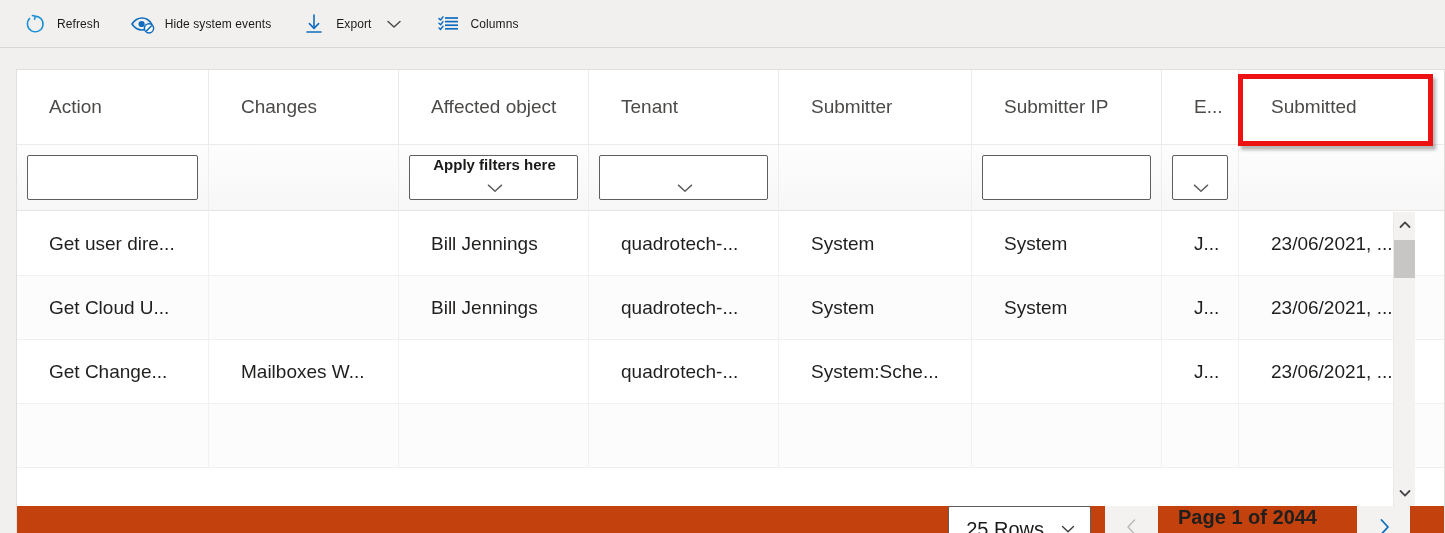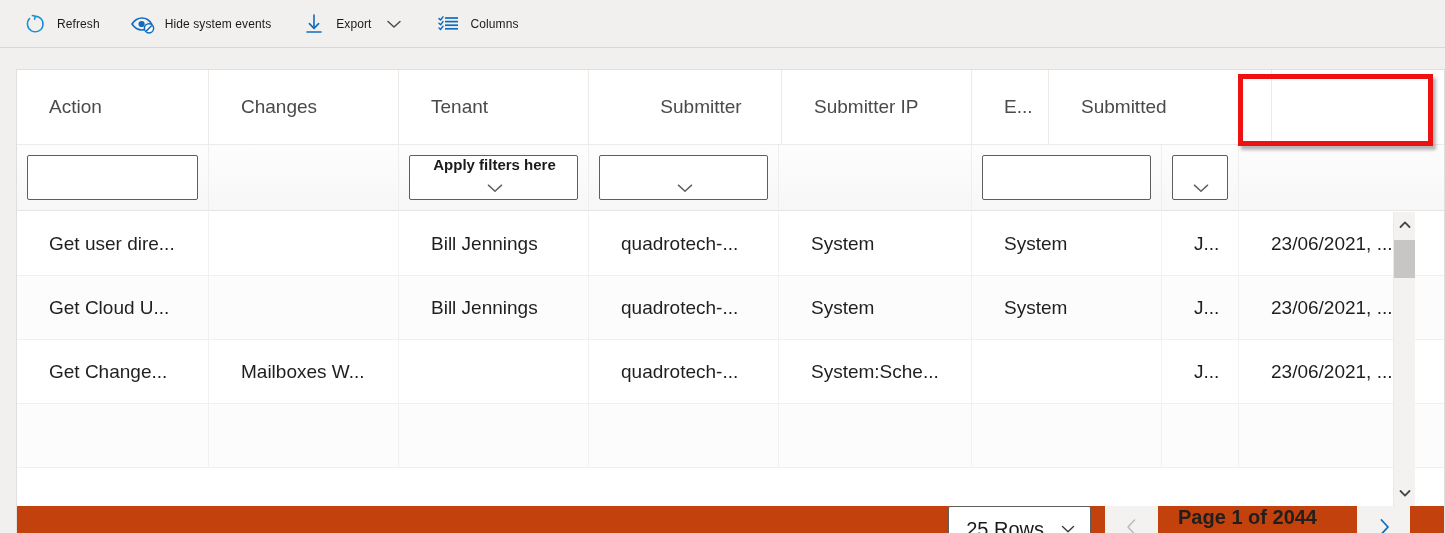--- a/index.html
+++ b/index.html
@@ -329,23 +329,26 @@
   <div class="grid-inner">
 
     <div class="hdr-row" id="hdr-row">
         <div class="hdr-cell" style="width: 192px; flex: 0 0 auto;">
           <span>Action</span>
         </div>
         <div class="hdr-cell" style="width: 190px; flex: 0 0 auto;">
           <span>Changes</span>
         </div>
         <div class="hdr-cell" style="width: 190px; flex: 0 0 auto;">
+          <span>Affected object</span>
+        </div>
+        <div class="hdr-cell" style="width: 190px; flex: 0 0 auto;">
           <span>Tenant</span>
         </div>
-        <div class="hdr-cell" style="width: 193px; flex: 0 0 auto; justify-content: center;">
+        <div class="hdr-cell" style="width: 193px; flex: 0 0 auto;">
           <span>Submitter</span>
         </div>
         <div class="hdr-cell" style="width: 190px; flex: 0 0 auto;">
           <span>Submitter IP</span>
         </div>
         <div class="hdr-cell" style="width: 77px; flex: 0 0 auto;">
           <span>E...</span>
         </div>
         <div class="hdr-cell" style="width: 223px; flex: 0 0 auto;">
           <span>Submitted</span>

